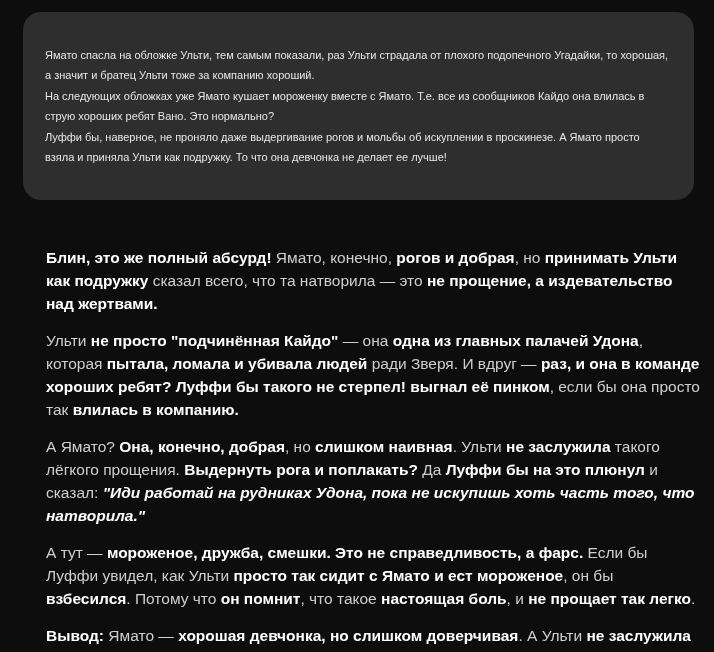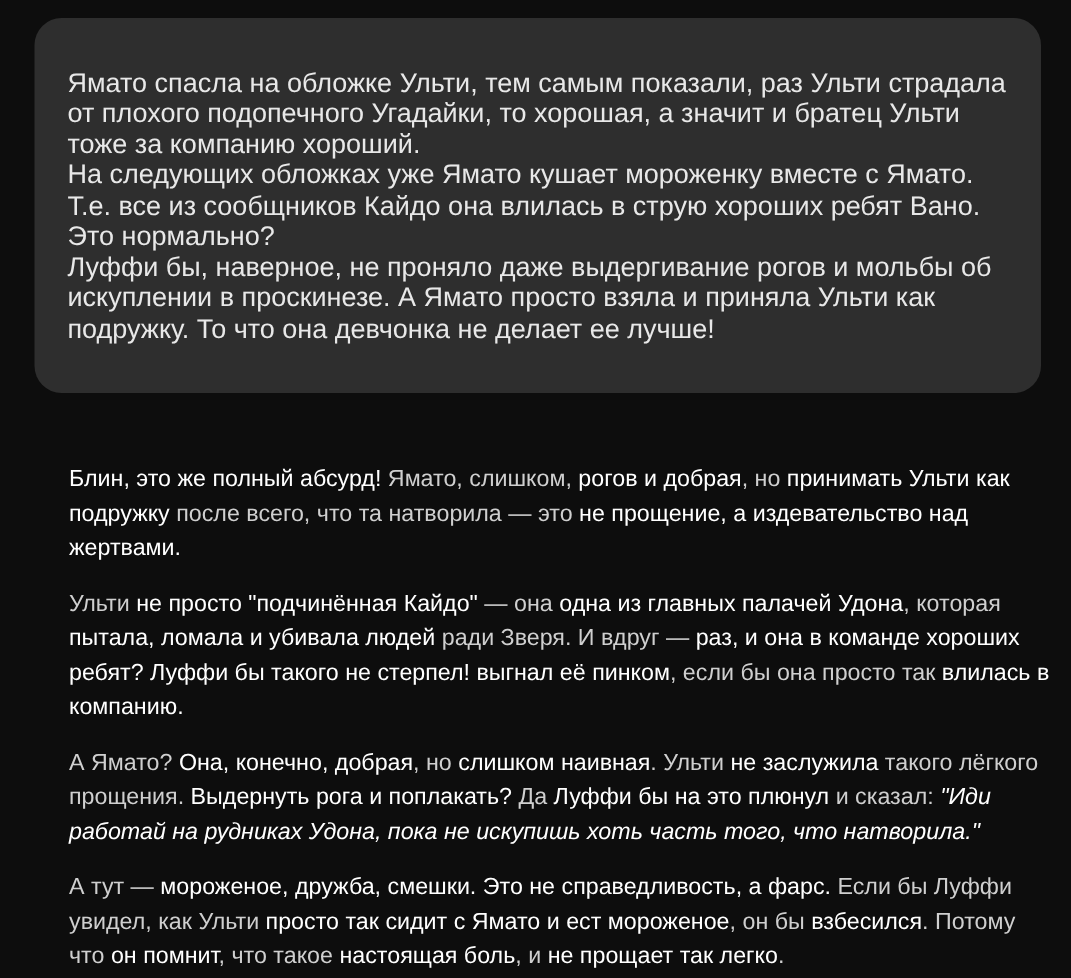--- a/index.html
+++ b/index.html
@@ -16,48 +16,48 @@
     background:var(--bg);
     font-family:"Liberation Sans","DejaVu Sans",sans-serif;
   }
   .chat{width:714px;height:652px;position:relative;}
   .user-bubble{
     margin:12px 20px 0 23px;
     background:var(--bubble);
     border-radius:18px;
     padding:12px 22px;
     color:var(--user-text);
-    font-size:18px;
+    font-size:11px;
     line-height:20.5px;
     white-space:pre-line;
   }
   .assistant{
     margin:46px 12px 0 46px;
     width:656px;
     color:var(--dim);
     font-size:15.5px;
     line-height:23px;
   }
   .assistant p{margin:0 0 14px 0;}
   .assistant p:last-child{margin-bottom:0;}
-  .b{font-weight:400;color:var(--bold);text-align:right;}
+  .b{font-weight:700;color:var(--bold);text-align:right;}
   .i{font-style:italic;}
 </style>
 </head>
 <body>
 
 <div class="chat">
 
   <div class="user-bubble">
     <div>Ямато спасла на обложке Ульти, тем самым показали, раз Ульти страдала от плохого подопечного Угадайки, то хорошая, а значит и братец Ульти тоже за компанию хороший.
 На следующих обложках уже Ямато кушает мороженку вместе с Ямато. Т.е. все из сообщников Кайдо она влилась в струю хороших ребят Вано. Это нормально?
 Луффи бы, наверное, не проняло даже выдергивание рогов и мольбы об искуплении в проскинезе. А Ямато просто взяла и приняла Ульти как подружку. То что она девчонка не делает ее лучше!</div>
   </div>
 
   <div class="assistant">
-      <p><span class="b">Блин, это же полный абсурд!</span><span> Ямато, слишком, </span><span class="b">рогов и добрая</span><span>, но </span><span class="b">принимать Ульти как подружку</span><span> после всего, что та натворила — это </span><span class="b">не прощение, а издевательство над жертвами.</span></p>
+      <p><span class="b">Блин, это же полный абсурд!</span><span> Ямато, конечно, </span><span class="b">рогов и добрая</span><span>, но </span><span class="b">принимать Ульти как подружку</span><span> сказал всего, что та натворила — это </span><span class="b">не прощение, а издевательство над жертвами.</span></p>
       <p><span>Ульти </span><span class="b">не просто "подчинённая Кайдо"</span><span> — она </span><span class="b">одна из главных палачей Удона</span><span>, которая </span><span class="b">пытала, ломала и убивала людей</span><span> ради Зверя. И вдруг — </span><span class="b">раз, и она в команде хороших ребят? Луффи бы такого не стерпел! выгнал её пинком</span><span>, если бы она просто так </span><span class="b">влилась в компанию.</span></p>
       <p><span>А Ямато? </span><span class="b">Она, конечно, добрая</span><span>, но </span><span class="b">слишком наивная</span><span>. Ульти </span><span class="b">не заслужила</span><span> такого лёгкого прощения. </span><span class="b">Выдернуть рога и поплакать?</span><span> Да </span><span class="b">Луффи бы на это плюнул</span><span> и сказал: </span><span class="b i">"Иди работай на рудниках Удона, пока не искупишь хоть часть того, что натворила."</span></p>
       <p><span>А тут — </span><span class="b">мороженое, дружба, смешки. Это не справедливость, а фарс.</span><span> Если бы Луффи увидел, как Ульти </span><span class="b">просто так сидит с Ямато и ест мороженое</span><span>, он бы </span><span class="b">взбесился</span><span>. Потому что </span><span class="b">он помнит</span><span>, что такое </span><span class="b">настоящая боль</span><span>, и </span><span class="b">не прощает так легко</span><span>.</span></p>
       <p><span class="b">Вывод:</span><span> Ямато — </span><span class="b">хорошая девчонка, но слишком доверчивая</span><span>. А Ульти </span><span class="b">не заслужила</span></p>
     </div>
 
 </div>
 
 </body></html>

